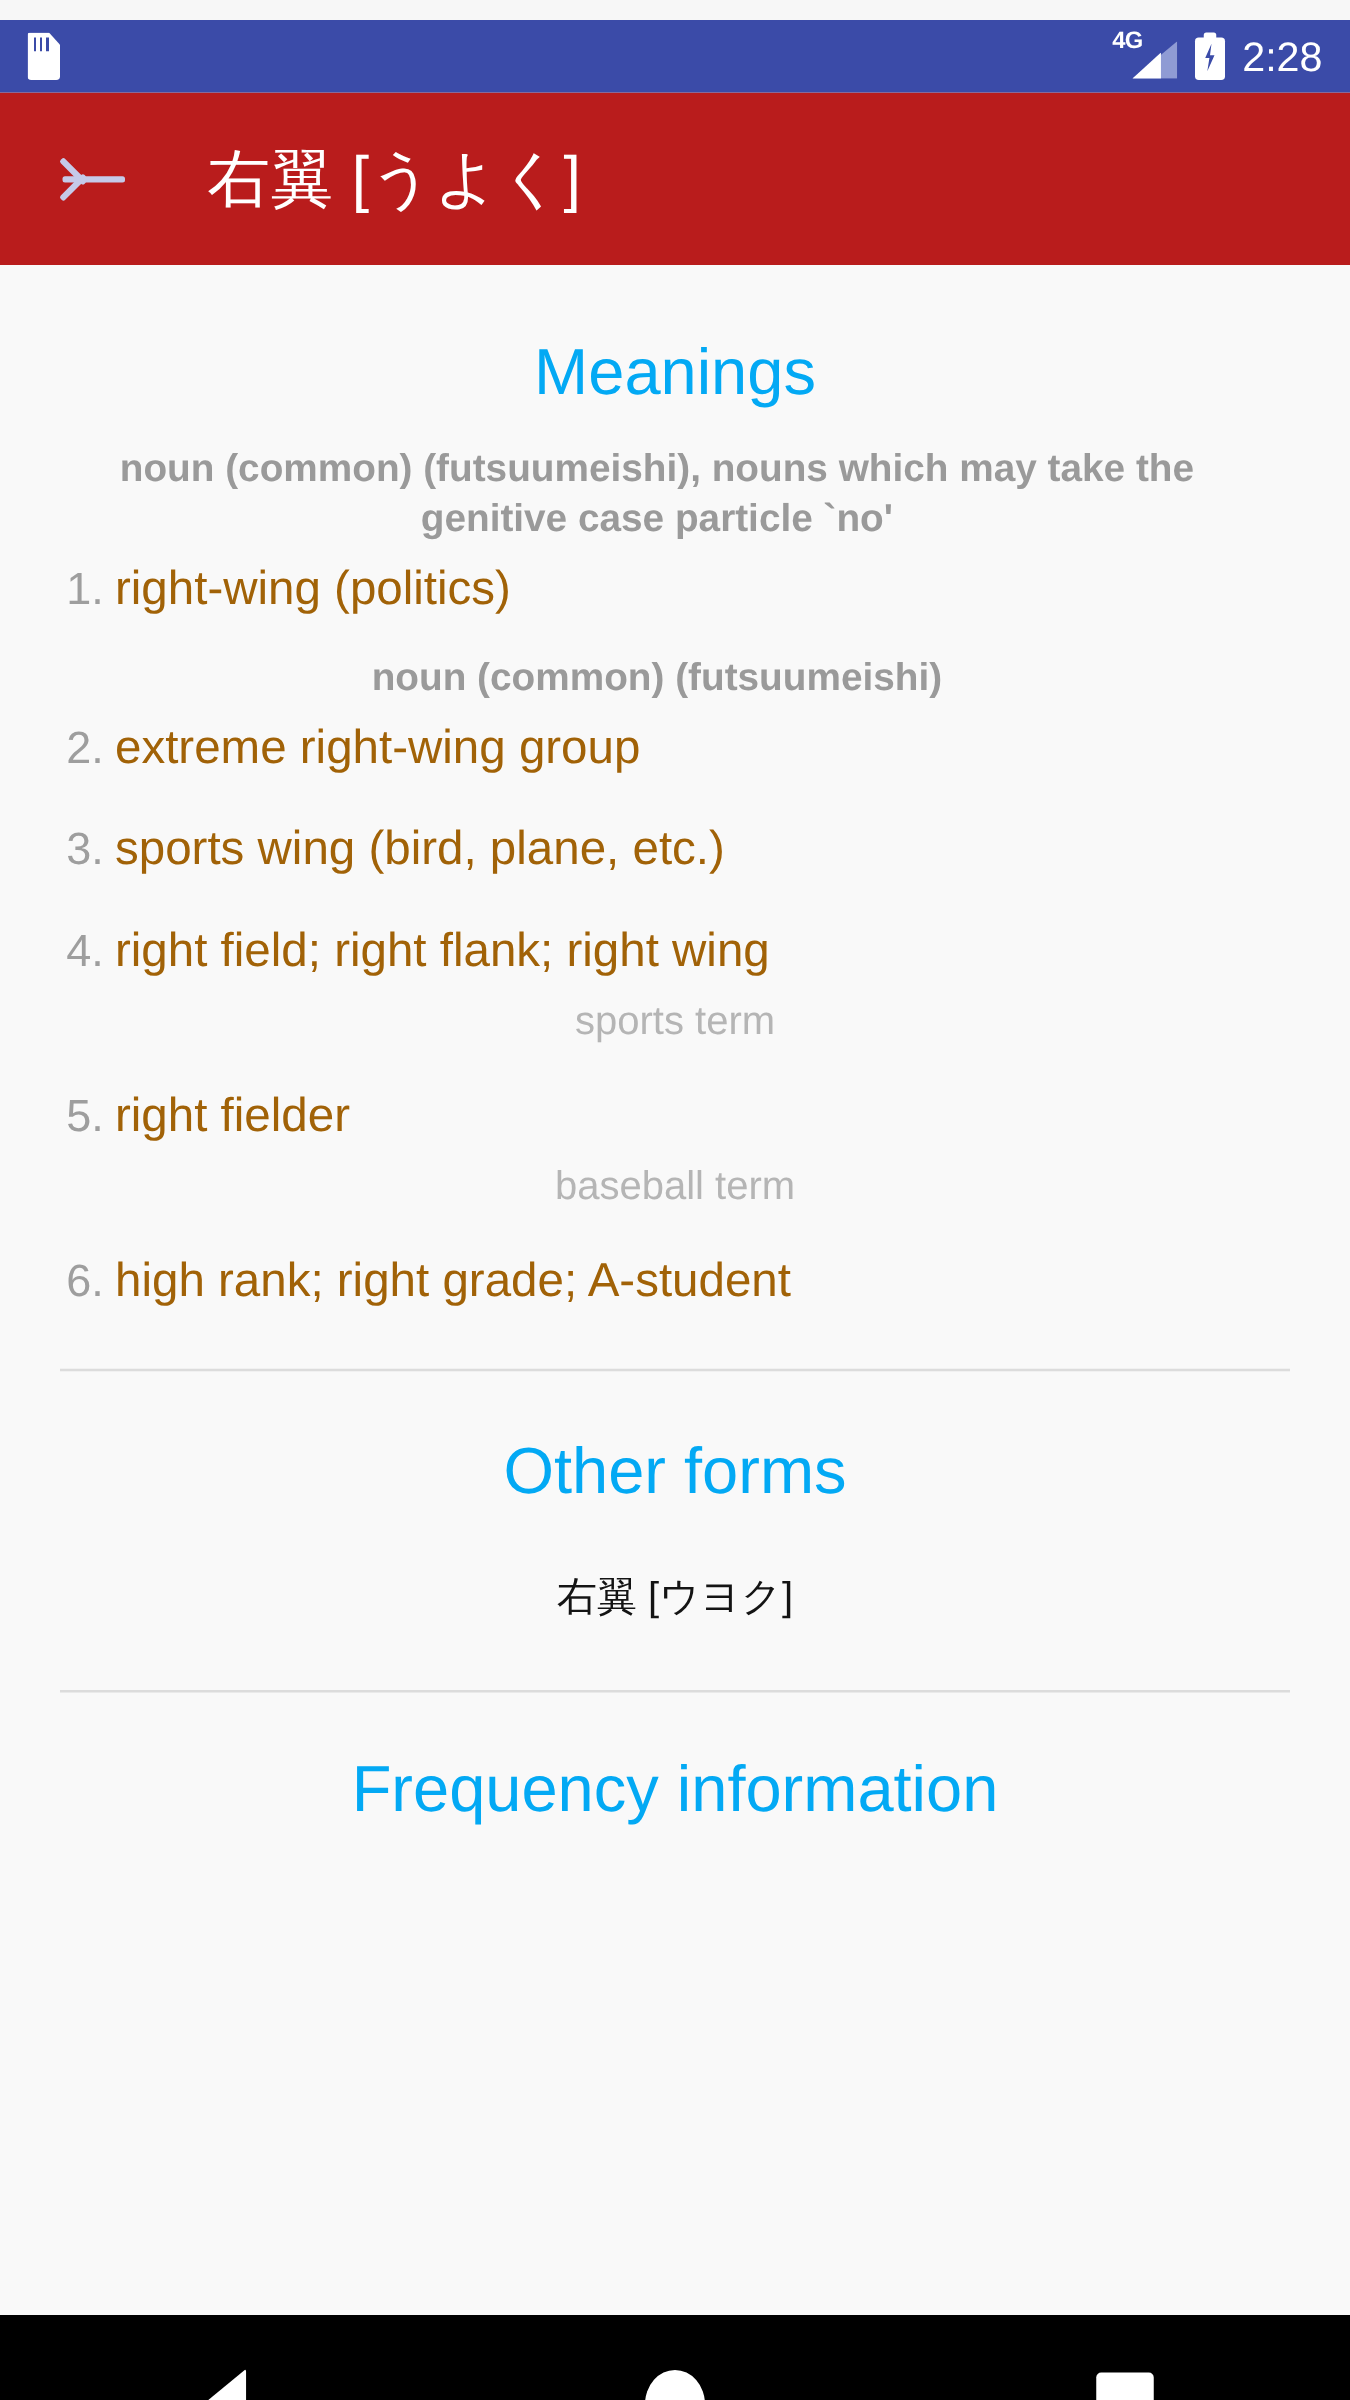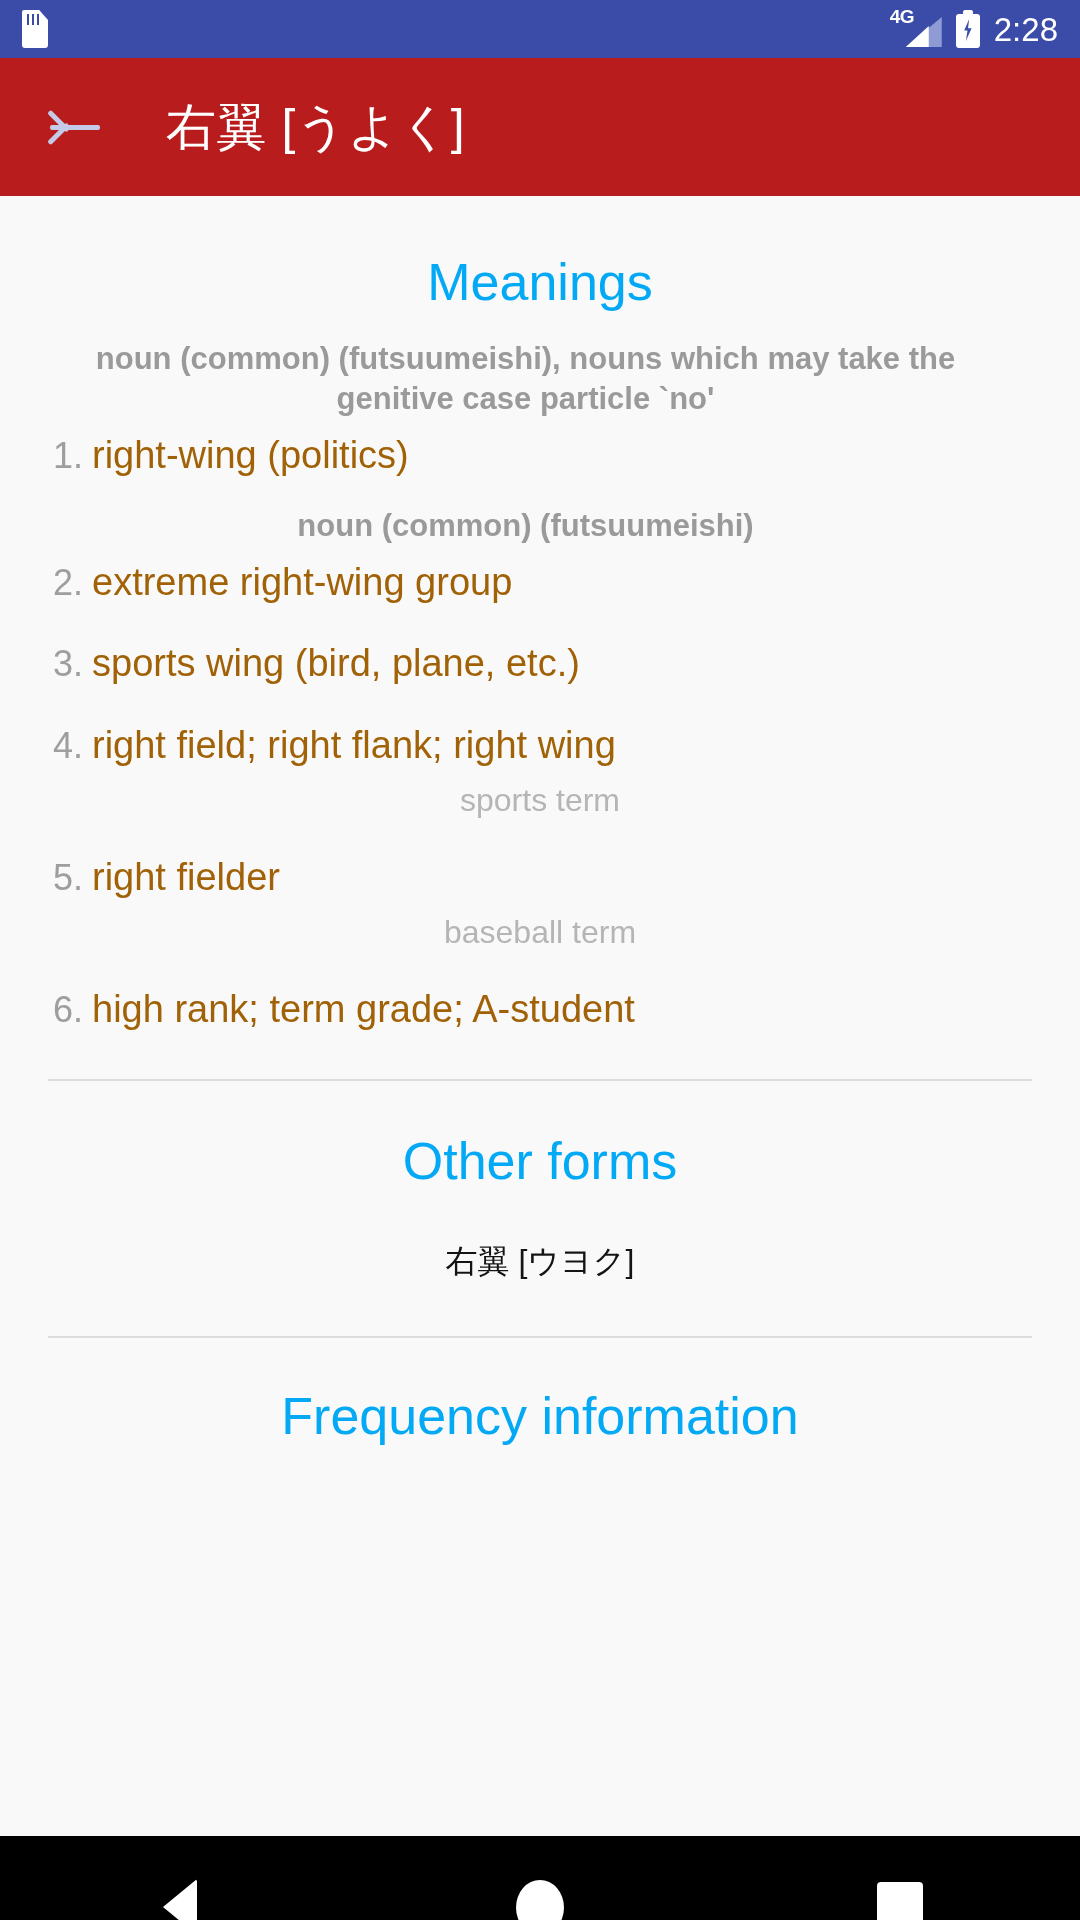--- a/index.html
+++ b/index.html
@@ -13,20 +13,21 @@
 
   
   .status-bar {
     position: relative;
     width: 1080px;
     height: 58px;
     background: #3b4ba8;
     display: flex;
     align-items: center;
     padding: 0 22px;
+    margin-top: 16px;
   }
   .status-left { display: flex; align-items: center; }
   .status-right {
     margin-left: auto;
     display: flex;
     align-items: center;
     gap: 14px;
   }
   .sd-card-icon {
     width: 26px; height: 38px;
@@ -292,21 +293,21 @@
   <div class="sense-tag">sports term</div>
 
   <div class="sense sense-gap">
     <span class="sense-num">5.</span>
     <span class="sense-text">right fielder</span>
   </div>
   <div class="sense-tag">baseball term</div>
 
   <div class="sense sense-gap">
     <span class="sense-num">6.</span>
-    <span class="sense-text">high rank; term grade; A-student</span>
+    <span class="sense-text">high rank; right grade; A-student</span>
   </div>
 
   <div class="divider div-1"></div>
 
   <div class="section-title other-forms-title">Other forms</div>
   <div class="other-form-value">右翼 [ウヨク]</div>
 
   <div class="divider div-2"></div>
 
   <div class="section-title freq-title">Frequency information</div>

